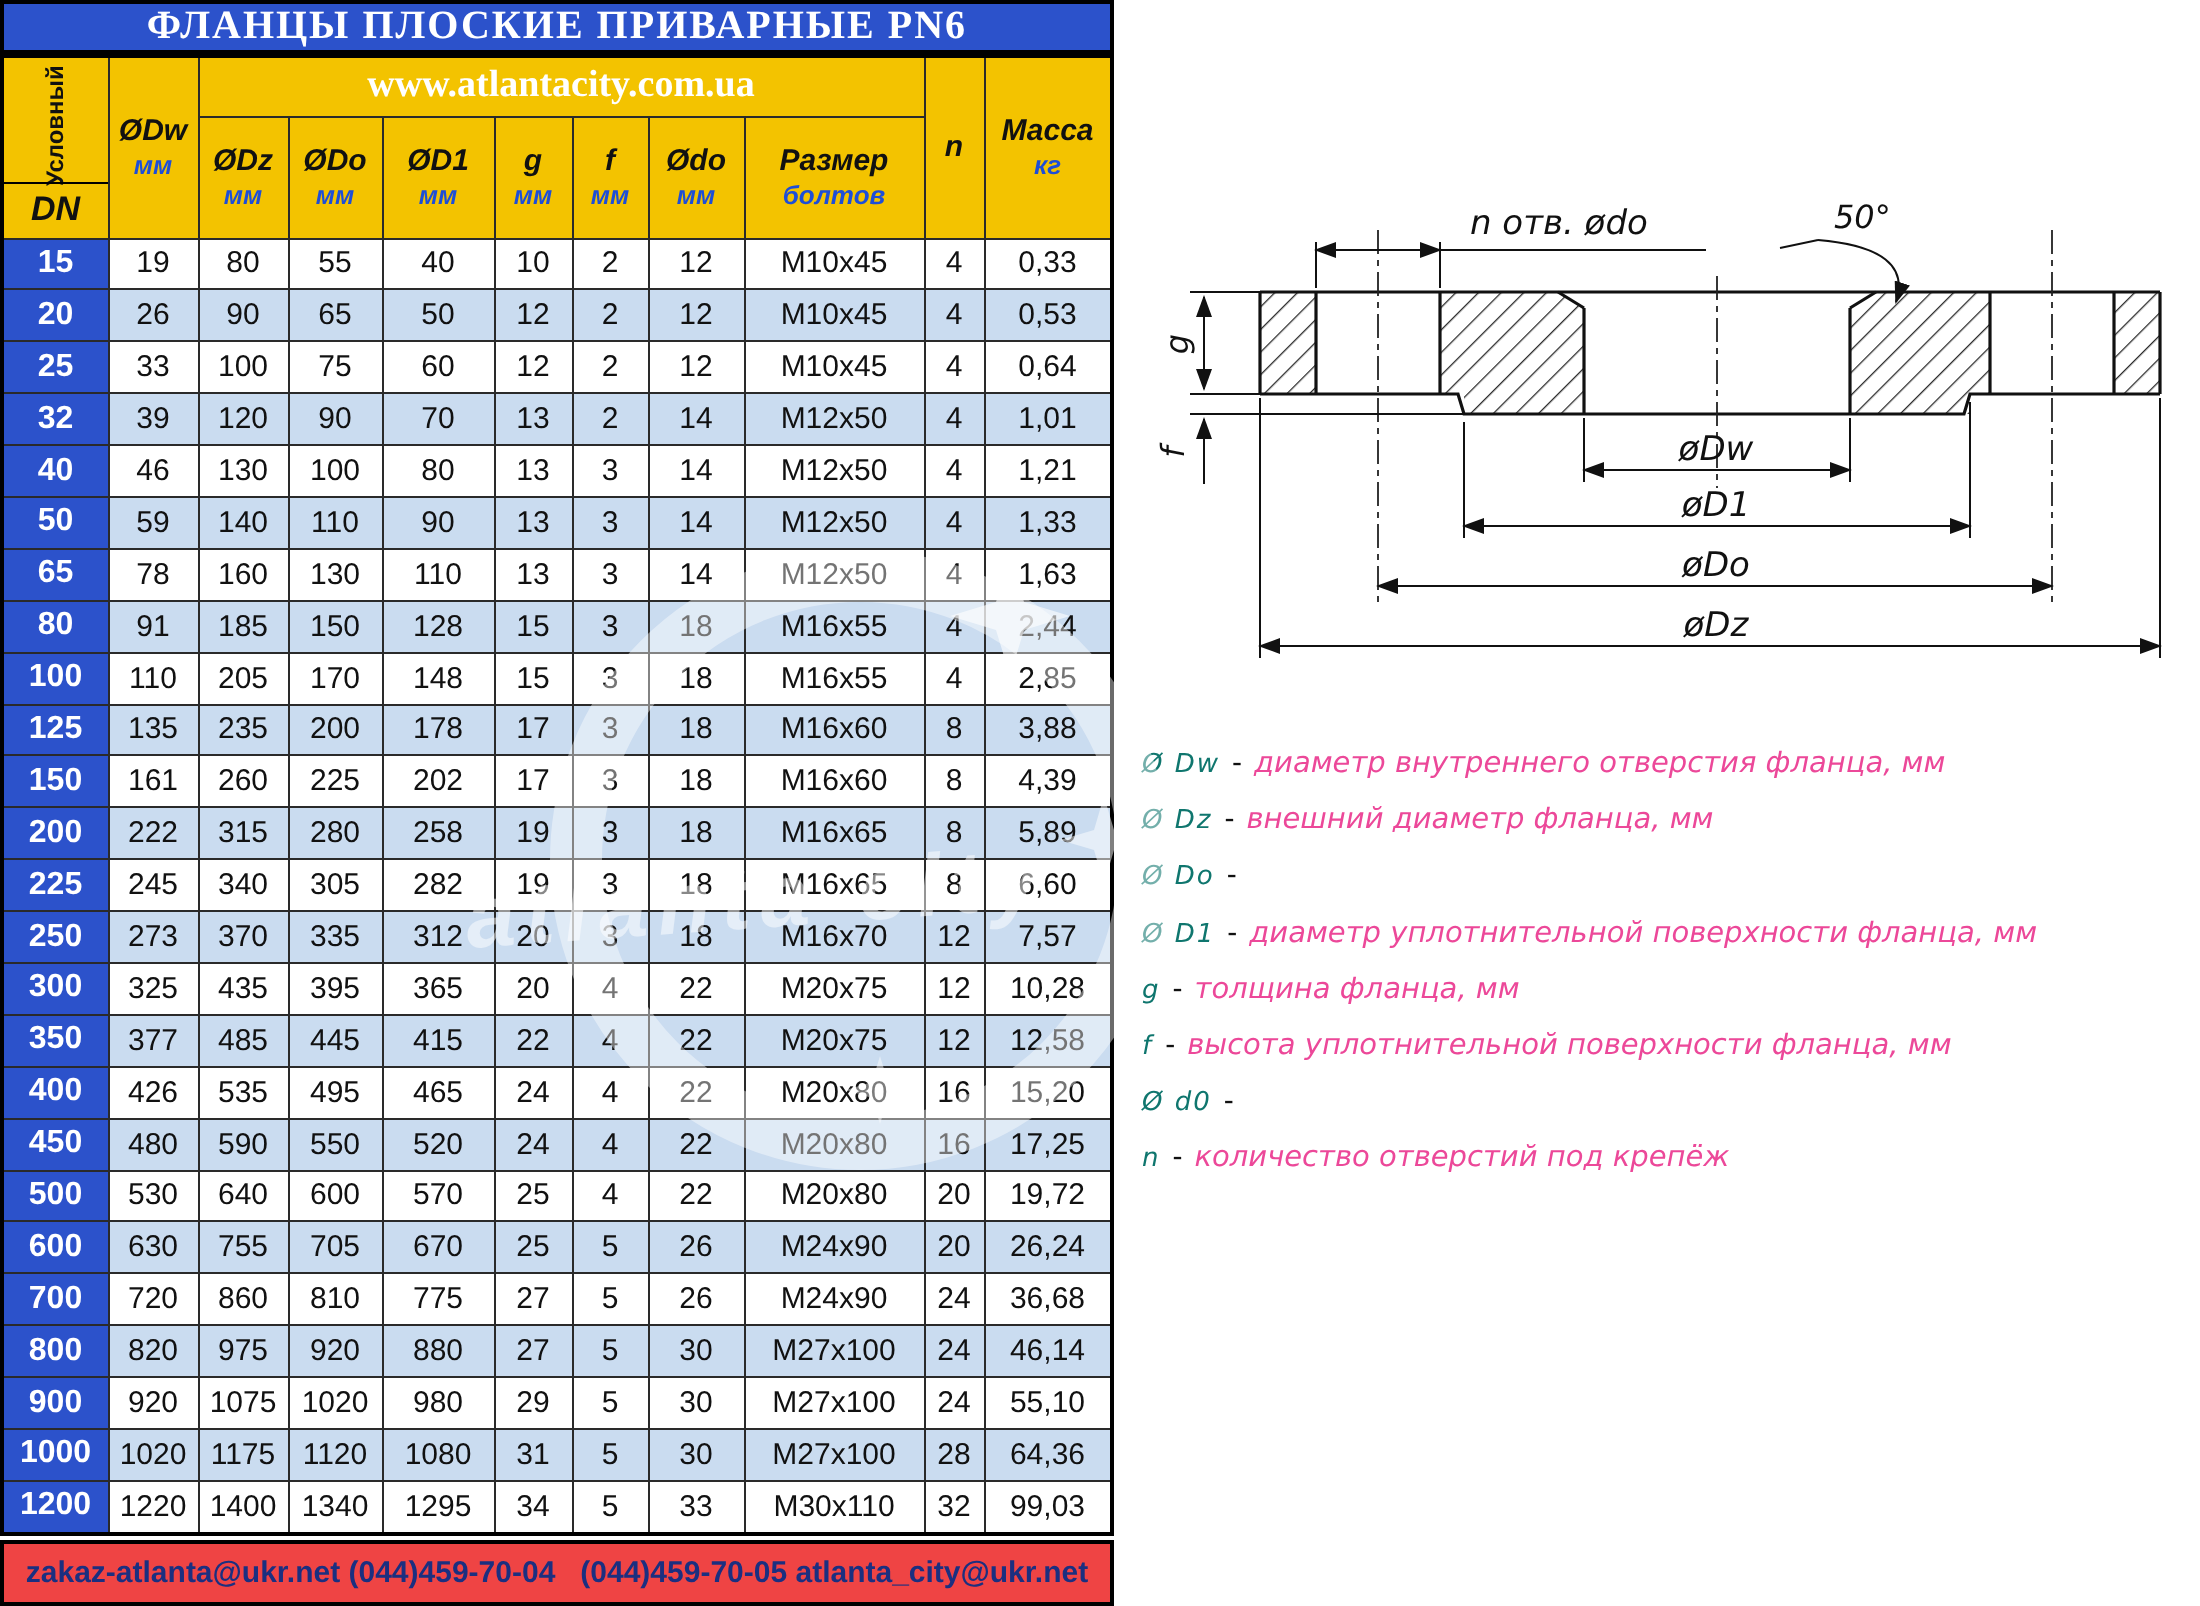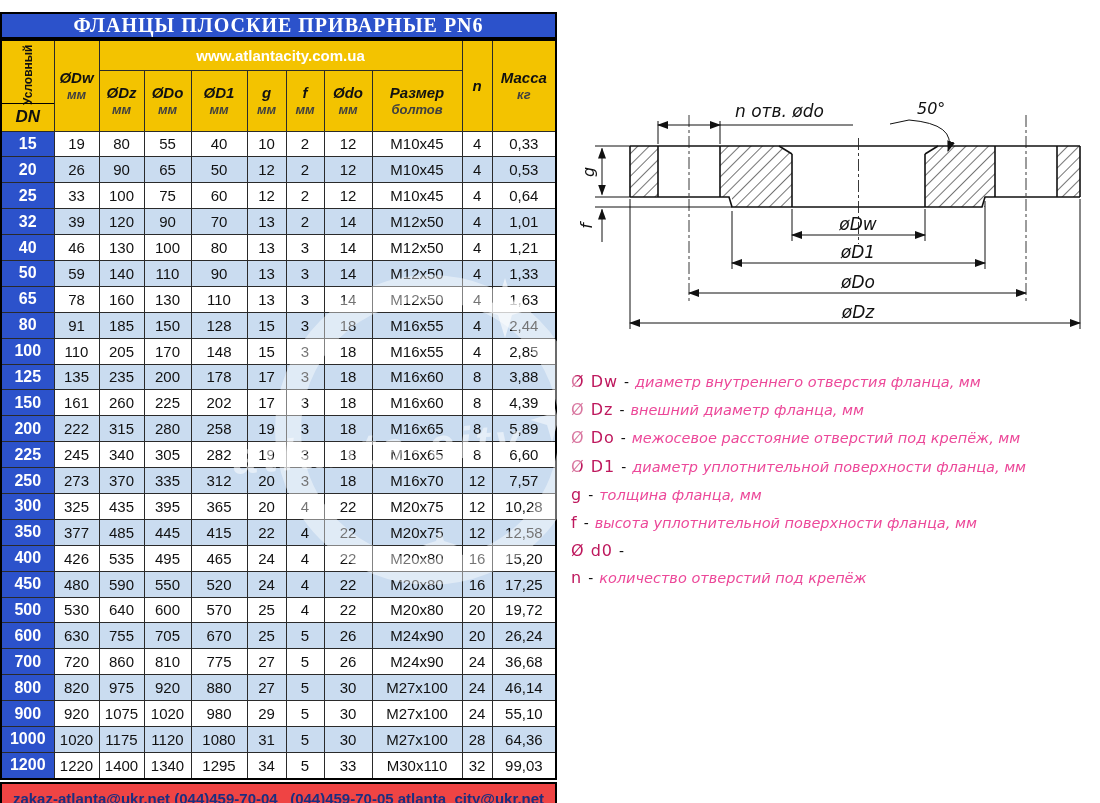--- a/index.html
+++ b/index.html
@@ -1,34 +1,34 @@
 <!DOCTYPE html>
 <html><head>
 <meta charset="utf-8">
 <style>
   html,body{margin:0;padding:0;background:#fff;}
   body{width:1100px;height:803px;position:relative;overflow:hidden;
        font-family:"Liberation Sans",sans-serif;-webkit-font-smoothing:antialiased;}
 
   
-  .left-panel{position:absolute;left:0;top:0;width:557px;height:782px;margin-top:12px;}
+  .left-panel{position:absolute;left:0;top:0;width:557px;height:782px;}
   .banner{height:23px;background:#2c52cb;border:2px solid #000;
           display:flex;align-items:center;justify-content:center;
           font-family:"Liberation Serif",serif;font-weight:bold;font-size:20px;
           color:#fff;letter-spacing:1px;}
   table.spec{border-collapse:collapse;table-layout:fixed;width:555px;height:741px;
              border:2px solid #000;}
   table.spec th,table.spec td{padding:0;border:1px solid #2a2a2a;text-align:center;
              overflow:hidden;white-space:nowrap;}
   thead th{background:#f3c300;border:1.5px solid #000;}
   tr.www-row{height:30px;}
   tr.hdr-row{height:61px;}
-  .www-cell{font-family:Liberation Sans, sans-serif;font-weight:bold;font-size:15px;color:#fff;}
+  .www-cell{font-family:Liberation Serif, serif;font-weight:bold;font-size:19px;color:#fff;}
   .hcell .sym{font-style:italic;font-weight:bold;font-size:15px;color:#111;line-height:19px;}
-  .hcell .unit{font-style:italic;font-weight:bold;font-size:13px;color:#404040;line-height:16px;}
+  .hcell .unit{font-style:italic;font-weight:bold;font-size:13px;color:#1d4ed8;line-height:16px;}
   .corner{position:relative;}
   .corner-top{position:absolute;left:0;top:0;width:100%;height:62px;}
   .corner-vert{position:absolute;left:50%;top:50%;width:66px;
                transform:translate(-50%,-50%) rotate(-90deg);
                font-weight:bold;font-size:12px;line-height:13px;color:#111;text-align:center;}
   .corner-bottom{position:absolute;left:0;bottom:0;width:100%;height:27px;border-top:1.5px solid #000;
                display:flex;align-items:center;justify-content:center;
                font-weight:bold;font-style:italic;font-size:17px;color:#111;}
   tbody th.dn{background:#2c52cb;color:#fff;font-weight:bold;font-size:16px;}
   tbody td{background:#fff;font-size:15px;color:#111;}
@@ -36,22 +36,22 @@
   .footer-bar{position:absolute;left:0;top:770px;width:553px;height:29px;background:#ef4444;
               border:2px solid #000;display:flex;align-items:center;justify-content:center;
               font-weight:bold;font-size:15px;color:#1b2f80;white-space:pre;}
 
   
   .right-panel{position:absolute;left:557px;top:0;width:580px;height:803px;}
   .drawing-svg{position:absolute;left:0;top:0;}
   .draw-label{font-family:"DejaVu Sans",sans-serif;font-style:italic;fill:#111;}
   .legend{position:absolute;left:14px;top:368px;width:520px;}
   .legend-row{display:flex;align-items:baseline;line-height:27.2px;white-space:nowrap;}
-  .lsym{font-family:"DejaVu Sans",sans-serif;font-size:16px;
-        font-weight:500;color:#be185d;letter-spacing:1px;}
+  .lsym{font-family:"DejaVu Sans",sans-serif;font-style:italic;font-size:13px;
+        font-weight:500;color:#0f766e;letter-spacing:1px;}
   .lsep{font-size:15px;color:#111;margin:0 6px;}
   .ldesc{font-family:"DejaVu Sans",sans-serif;font-style:italic;font-size:14.5px;color:#ec4899;}
 
   
   .watermark{position:absolute;left:0;top:0;pointer-events:none;z-index:5;}
 </style>
 </head>
 <body>
 
 <div class="left-panel">
@@ -550,21 +550,20 @@
         <span class="ldesc">диаметр внутреннего отверстия фланца, мм</span>
       </div>
       <div class="legend-row">
         <span class="lsym">Ø Dz</span>
         <span class="lsep">-</span>
         <span class="ldesc">внешний диаметр фланца, мм</span>
       </div>
       <div class="legend-row">
         <span class="lsym">Ø Do</span>
         <span class="lsep">-</span>
-        <span class="ldesc">межосевое расстояние отверстий под крепёж, мм</span>
       </div>
       <div class="legend-row">
         <span class="lsym">Ø D1</span>
         <span class="lsep">-</span>
         <span class="ldesc">диаметр уплотнительной поверхности фланца, мм</span>
       </div>
       <div class="legend-row">
         <span class="lsym">g</span>
         <span class="lsep">-</span>
         <span class="ldesc">толщина фланца, мм</span>

